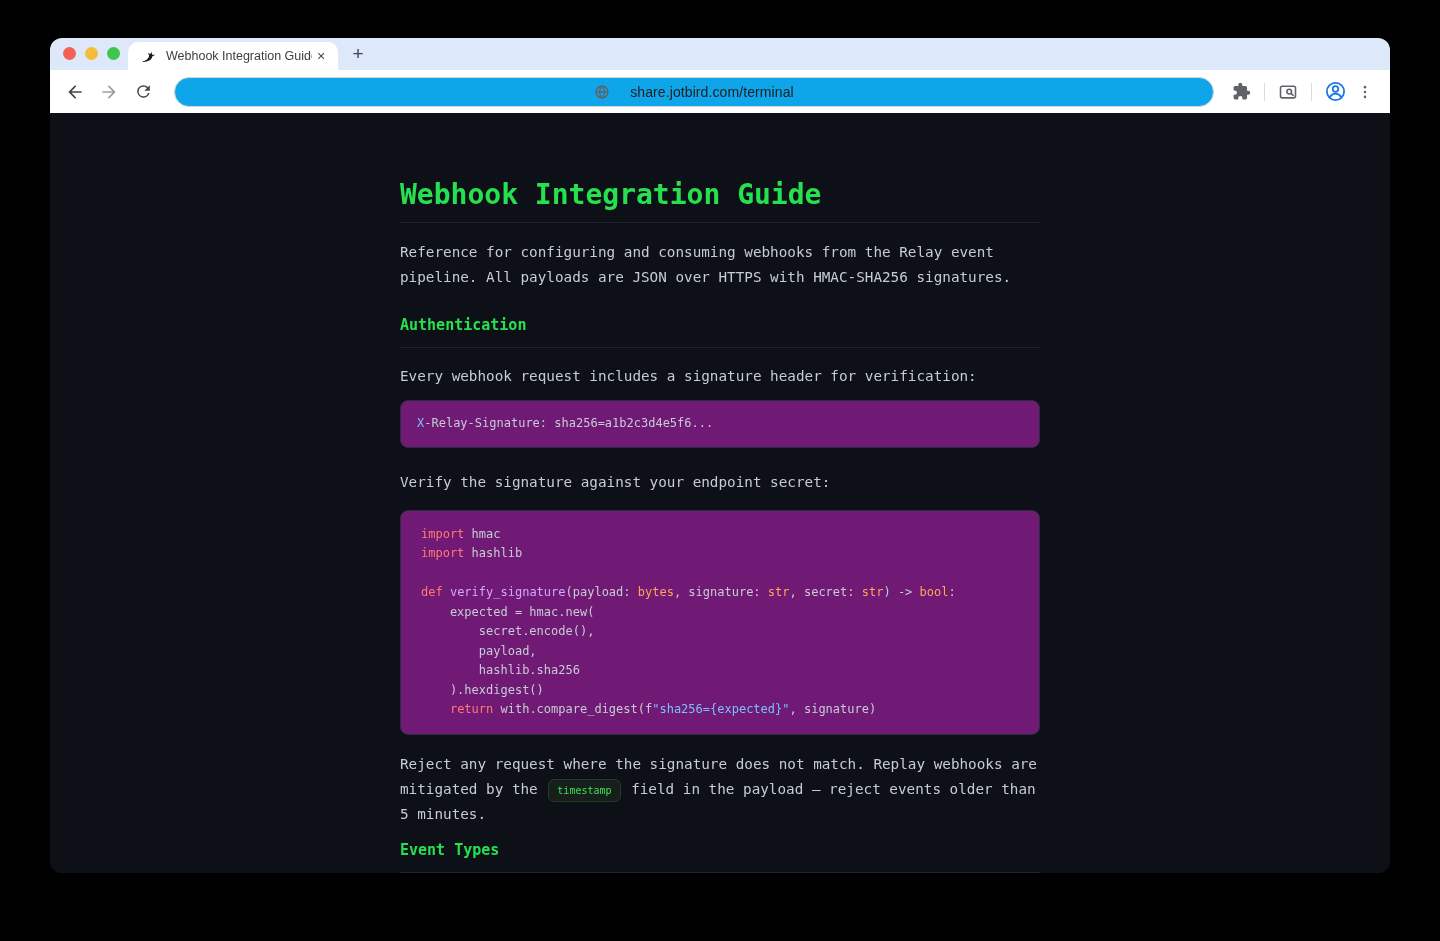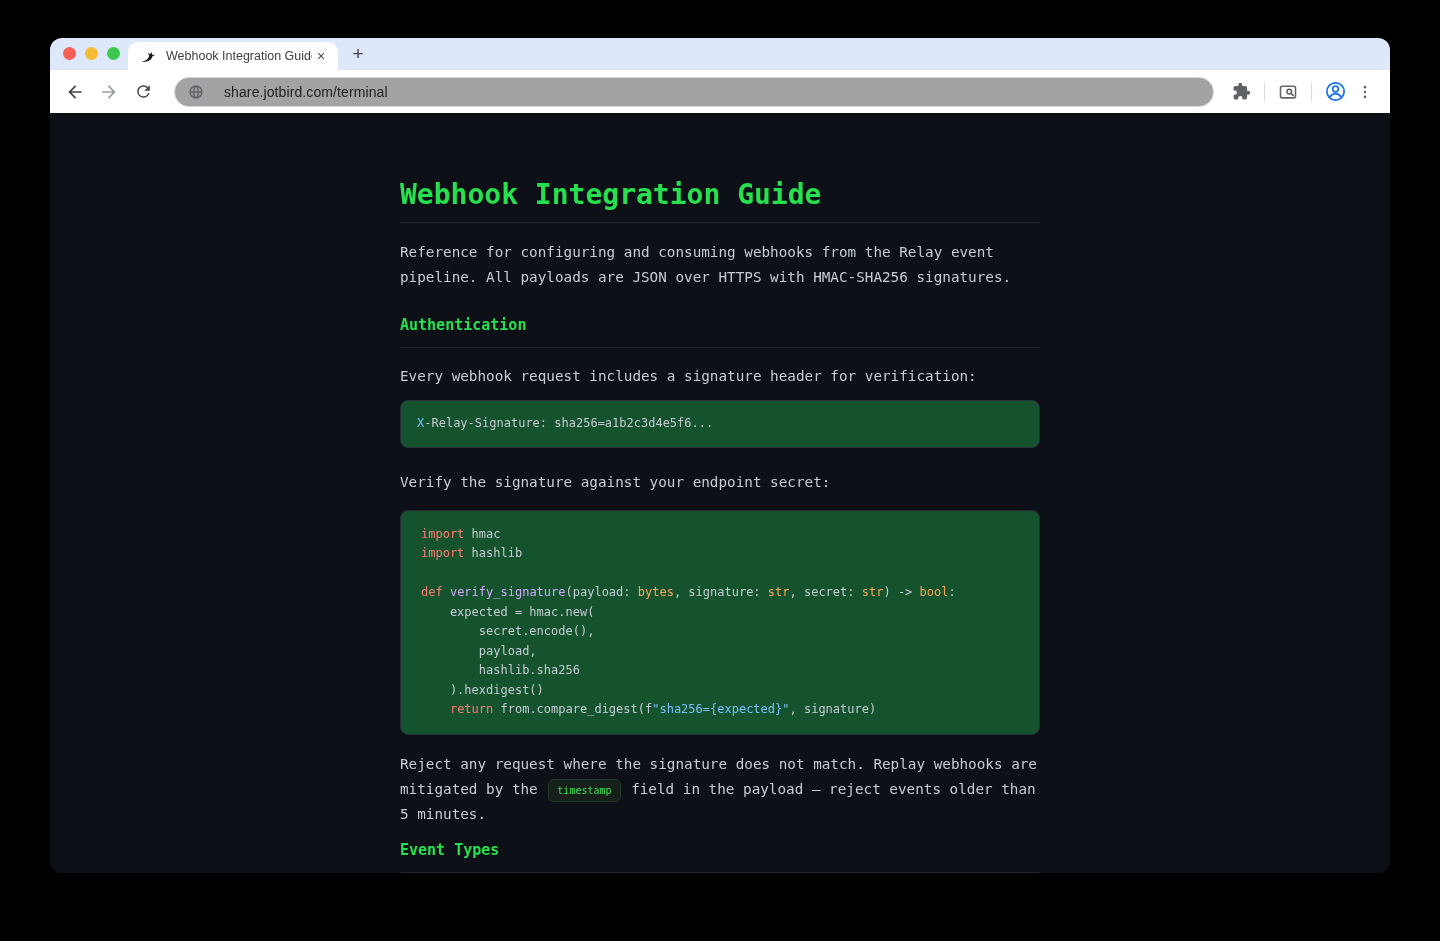--- a/index.html
+++ b/index.html
@@ -28,21 +28,21 @@
                color:#45484d; font-size:14px; border-radius:50%; cursor:pointer; }
   .newtab { position:absolute; left:295px; top:3px; width:26px; height:26px;
             display:flex; align-items:center; justify-content:center;
             color:#44474a; font-size:19px; font-weight:400; border-radius:50%; cursor:pointer; }
 
   
   .toolbar { height:43px; background:#fff; display:flex; align-items:center; padding:0 10px; }
   .navbtn { width:30px; height:30px; display:flex; align-items:center; justify-content:center;
             border-radius:50%; cursor:pointer; flex:none; margin-right:4px; }
   .urlbar { flex:1; height:30px; margin:0 12px; border:1px solid #d3d7dc; border-radius:16px;
-            display:flex; align-items:center; padding:0 13px; gap:20px; background:#a3a3a3; }
+            display:flex; align-items:center; padding:0 13px; gap:20px; background:#0ea5e9;justify-content:center; }
   .url-text { font-size:14px; color:#202124; letter-spacing:.1px; }
   .tool-sep { width:1px; height:18px; background:#d8dadd; margin:0 8px; flex:none; }
   .iconbtn { width:30px; height:30px; display:flex; align-items:center; justify-content:center;
              border-radius:50%; cursor:pointer; flex:none; }
 
   
   .content { height:760px; background:#0d1117; overflow:hidden; }
   .inner { width:640px; margin:0 auto; padding-top:67px;
            font-family:"DejaVu Sans Mono","Liberation Mono",monospace; color:#c6ccd4; }
 
@@ -52,21 +52,21 @@
         padding-bottom:10px; border-bottom:1px solid #1e242e; }
   .h2.auth { margin-top:23px; }
   .h2.events { margin-top:11px; }
 
   .para { font-size:14.3px; line-height:25px; color:#c6ccd4; }
   .p-intro  { margin-top:17px; }
   .p-auth1  { margin-top:16px; }
   .p-verify { margin-top:22px; }
   .p-replay { margin-top:17px; }
 
-  .codeblock { background:#14532d; border:1px solid #262d3a; border-radius:8px;
+  .codeblock { background:#701a75; border:1px solid #262d3a; border-radius:8px;
                font-size:12px; line-height:19.5px; }
   .codeblock.small { margin-top:11px; padding:13px 16px; }
   .codeblock.big   { margin-top:15px; padding:14px 20px; }
   .code-line { white-space:pre; min-height:19.5px; }
   .tok-pl { color:#c6ccd4; }
   .tok-kw { color:#ff7b72; }
   .tok-fn { color:#d2a8ff; }
   .tok-ty { color:#ffa657; }
   .tok-st { color:#79c0ff; }
 
@@ -171,21 +171,21 @@
       <div class="codeblock big">
           <div class="code-line"><span class="tok-kw">import</span><span class="tok-pl"> hmac</span></div>
           <div class="code-line"><span class="tok-kw">import</span><span class="tok-pl"> hashlib</span></div>
           <div class="code-line"> </div>
           <div class="code-line"><span class="tok-kw">def</span><span class="tok-pl"> </span><span class="tok-fn">verify_signature</span><span class="tok-pl">(payload: </span><span class="tok-ty">bytes</span><span class="tok-pl">, signature: </span><span class="tok-ty">str</span><span class="tok-pl">, secret: </span><span class="tok-ty">str</span><span class="tok-pl">) -&gt; </span><span class="tok-ty">bool</span><span class="tok-pl">:</span></div>
           <div class="code-line"><span class="tok-pl">    expected = hmac.new(</span></div>
           <div class="code-line"><span class="tok-pl">        secret.encode(),</span></div>
           <div class="code-line"><span class="tok-pl">        payload,</span></div>
           <div class="code-line"><span class="tok-pl">        hashlib.sha256</span></div>
           <div class="code-line"><span class="tok-pl">    ).hexdigest()</span></div>
-          <div class="code-line"><span class="tok-pl">    </span><span class="tok-kw">return</span><span class="tok-pl"> from.compare_digest(f</span><span class="tok-st">"sha256={expected}"</span><span class="tok-pl">, signature)</span></div>
+          <div class="code-line"><span class="tok-pl">    </span><span class="tok-kw">return</span><span class="tok-pl"> with.compare_digest(f</span><span class="tok-st">"sha256={expected}"</span><span class="tok-pl">, signature)</span></div>
         </div>
 
       <div class="para p-replay"><span>Reject any request where the signature does not match. Replay webhooks are mitigated by the</span> <span class="inline-code">timestamp</span> <span>field in the payload — reject events older than 5 minutes.</span></div>
 
       <div class="h2 events">Event Types</div>
 
     </div>
   </div>
 </div>
 

